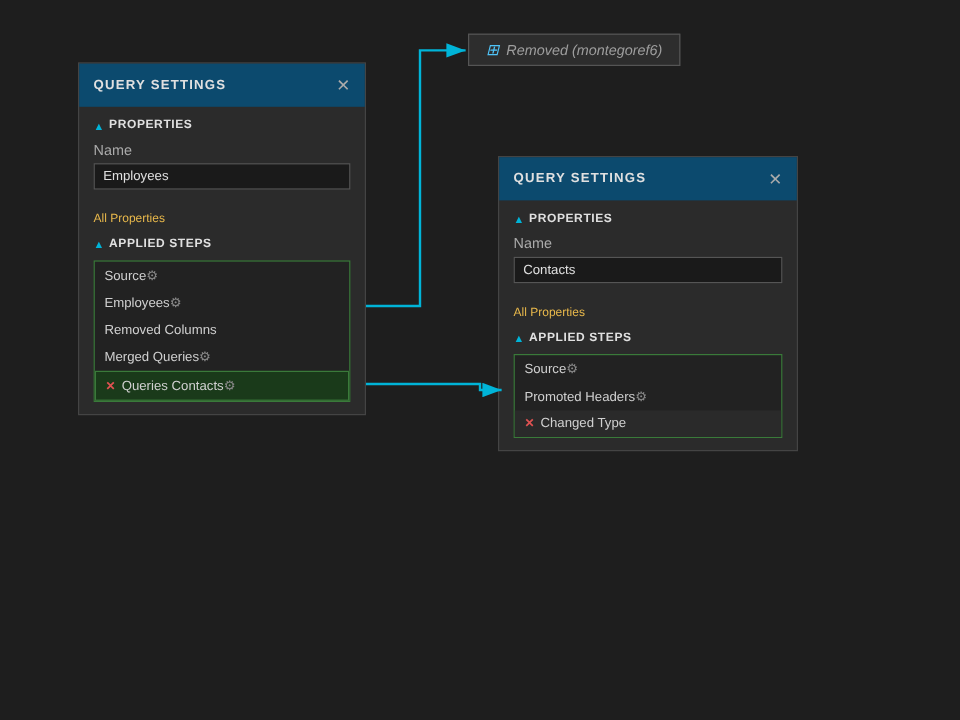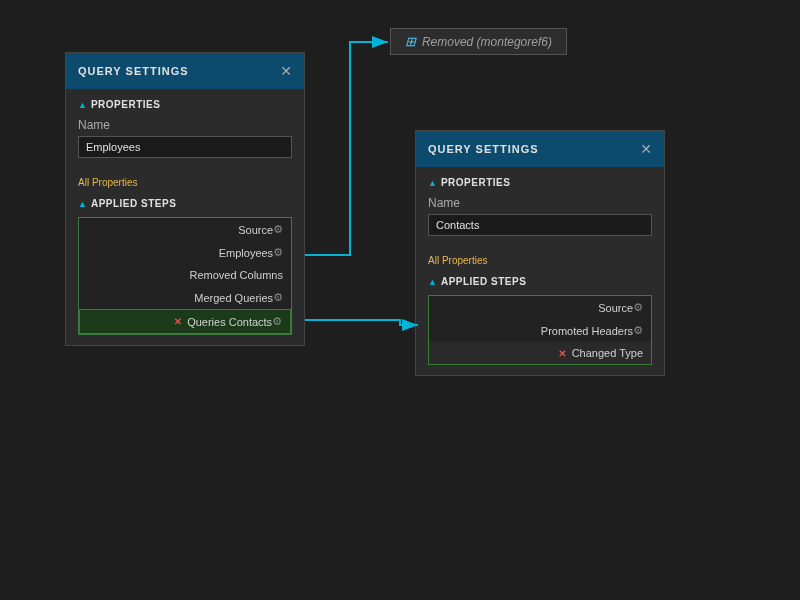--- a/index.html
+++ b/index.html
@@ -120,21 +120,21 @@
 
     .steps-list {
       border: 1.5px solid #3a7a3a;
       margin-top: 6px;
       background: #222;
     }
 
     .step-item {
       display: flex;
       align-items: center;
-      justify-content: flex-end;
+      justify-content: flex-start;
       padding: 5px 8px;
       color: #d0d0d0;
       font-size: 11px;
       cursor: pointer;
     }
     .step-item.active {
       background: #1a3a1a;
       border: 1px solid #3a7a3a;
     }
     .step-item.selected-dark {

